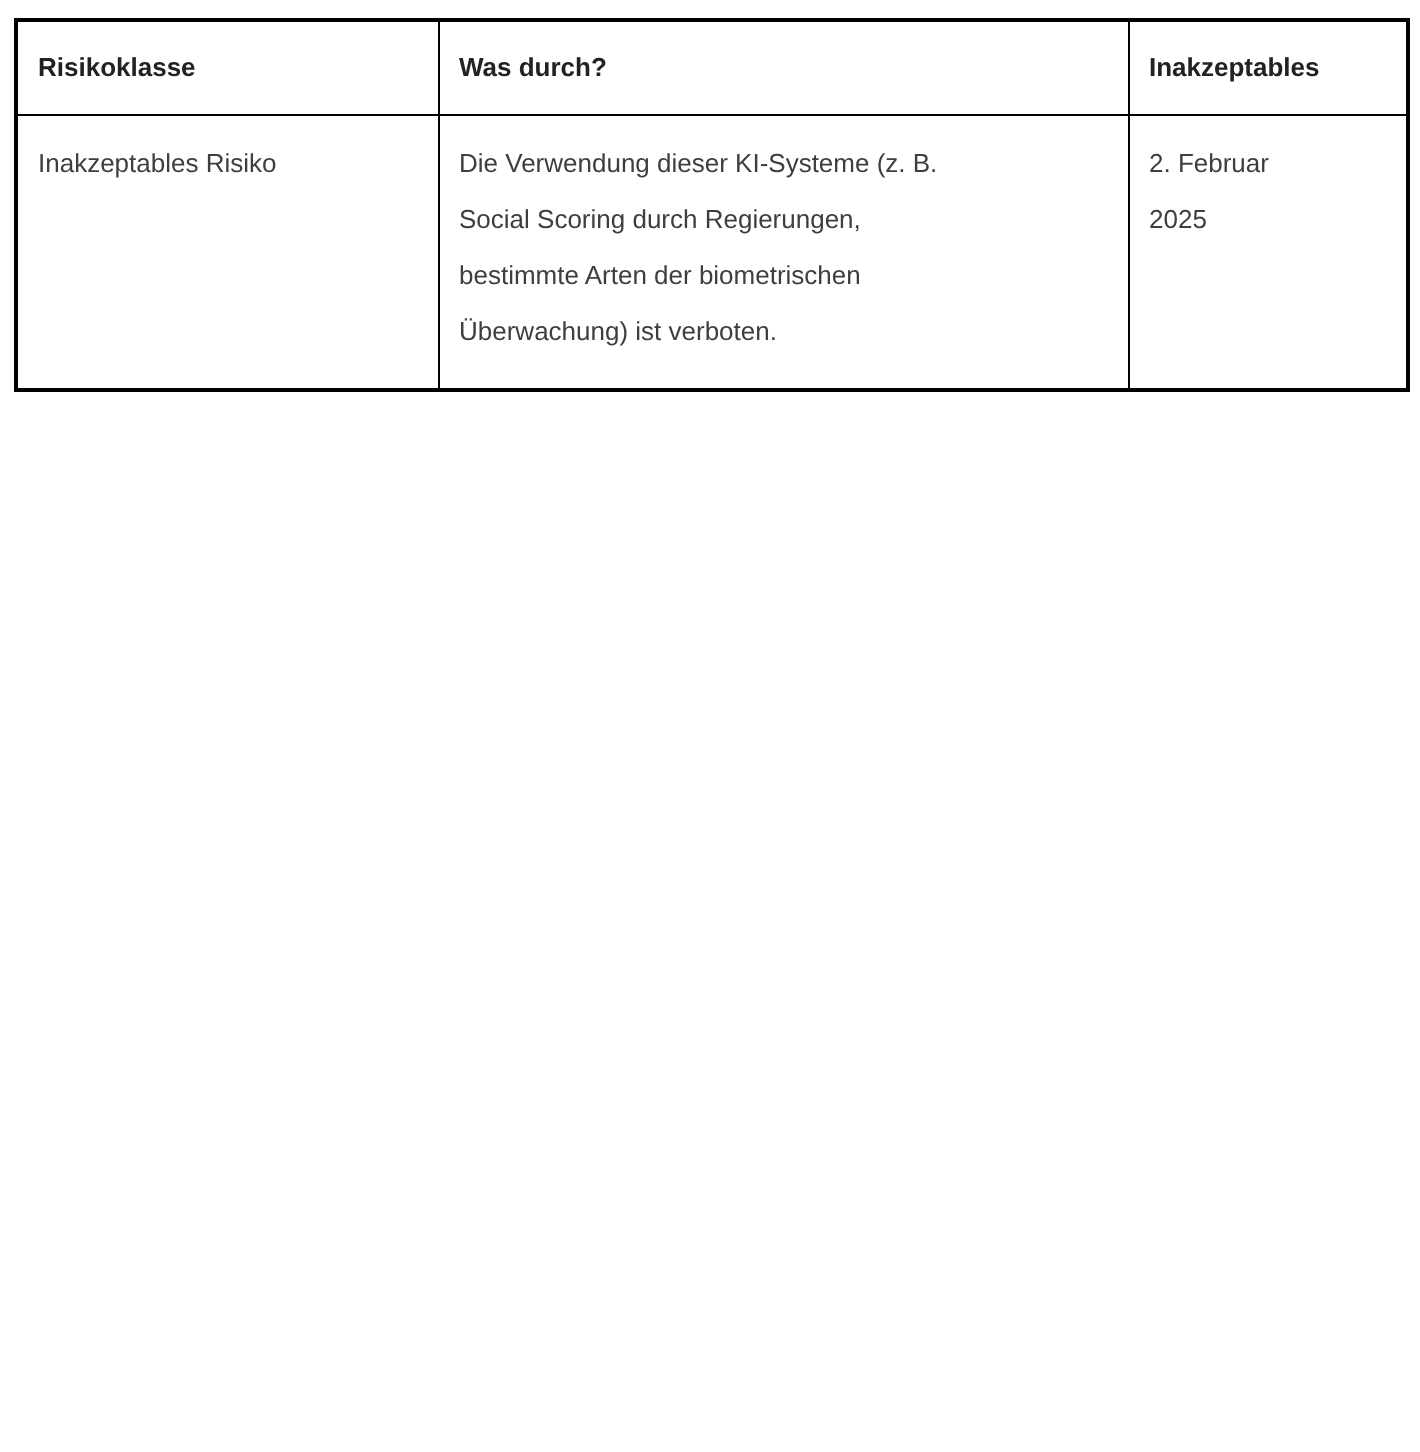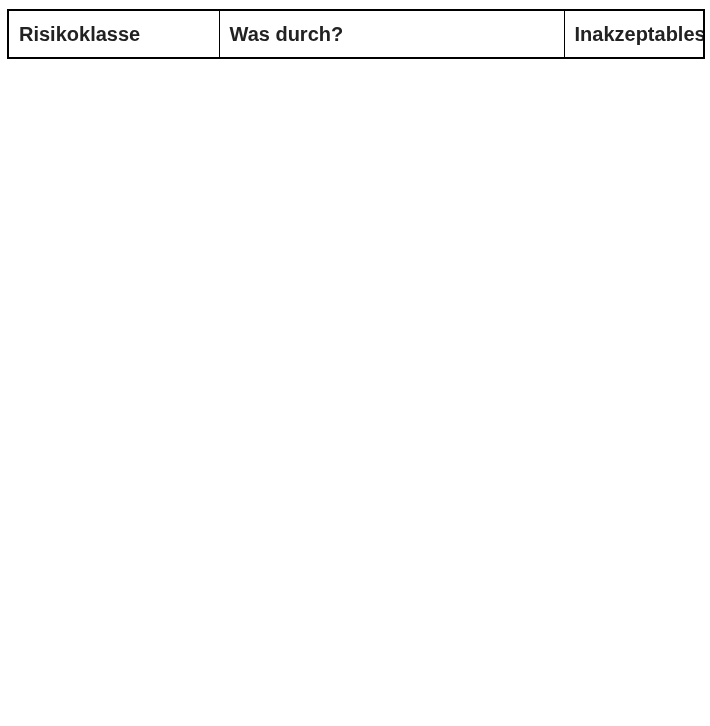--- a/index.html
+++ b/index.html
@@ -22,21 +22,21 @@
     background: #ffffff;
   }
   col.c1 { width: 211px; }
   col.c2 { width: 345px; }
   col.c3 { width: 140px; }
   th, td {
     border: 1px solid #000000;
     vertical-align: top;
     text-align: left;
     padding: 10px 10px 14px 10px;
-    font-size: 20px;
+    font-size: 13px;
     line-height: 28px;
     overflow: hidden;
   }
   th {
     font-weight: bold;
     color: #222222;
     padding: 9px 10px 9px 10px;
     white-space: nowrap;
   }
   td {
@@ -56,15 +56,24 @@
       <col class="c3">
     </colgroup>
     <thead>
       <tr>
         <th>Risikoklasse</th>
         <th>Was durch?</th>
         <th>Inakzeptables</th>
       </tr>
     </thead>
     <tbody>
+      <tr>
+        <td>Inakzeptables Risiko</td>
+        <td>Die Verwendung dieser KI-Systeme (z. B.
+Social Scoring durch Regierungen,
+bestimmte Arten der biometrischen
+Überwachung) ist verboten.</td>
+        <td>2. Februar
+2025</td>
+      </tr>
     </tbody>
   </table>
 </div>
 
 </body></html>

